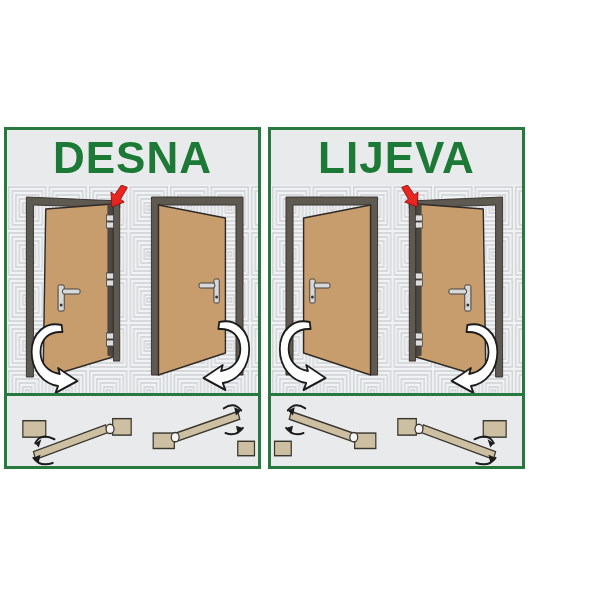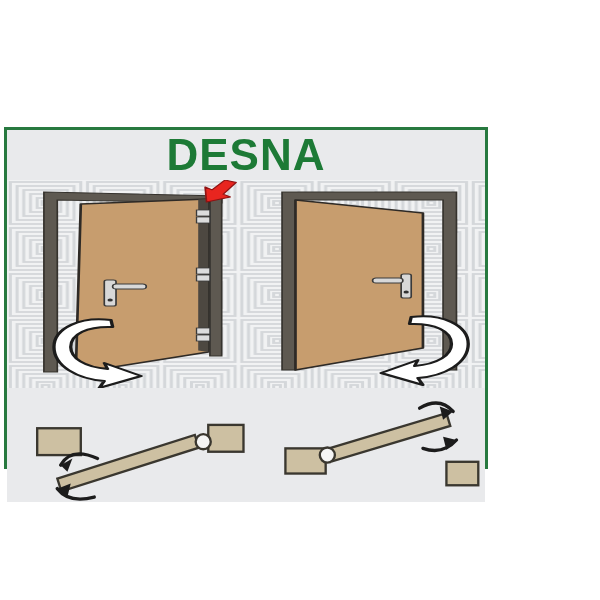--- a/index.html
+++ b/index.html
@@ -2,21 +2,21 @@
 <html style="--panel-border: #27793f; --title-green: #1d7a36; --band-bg: #e9eaec; --pattern-bg: #f1f2f3; --pattern-line: #d4d7da; --door-leaf: #c79d6e; --door-frame: #5e5951; --plan-wood: #cdc0a2; --arrow-red: #e8251f;"><head>
 <meta charset="utf-8">
 <style>
   html,body{margin:0;padding:0;}
   body{
     width:600px;height:600px;background:#ffffff;
     font-family:"Liberation Sans",sans-serif;
     position:relative;overflow:hidden;
   }
   .stage{
-    position:absolute;left:4px;top:127px;width:484px;height:342px;
+    position:absolute;left:4px;top:127px;width:521px;height:342px;
     display:flex;gap:7px;
   }
   .panel{
     flex:1 1 0;border:3px solid var(--panel-border,#27793f);
     background:var(--band-bg,#e9eaec);
     display:flex;flex-direction:column;box-sizing:border-box;
   }
   .title-band{
     height:55px;display:flex;align-items:center;justify-content:center;
     background:var(--band-bg,#e9eaec);
@@ -138,14 +138,37 @@
     </div>
     <div class="divider"></div>
     <div class="plans">
       <svg viewBox="0 0 285 68" preserveAspectRatio="none">
         <use href="#g-plan-front" x="6" y="2"></use>
         <use href="#g-plan-back" x="146" y="2"></use>
       </svg>
     </div>
   </section>
 
+  <section class="panel">
+    <div class="title-band">
+      <span>LIJEVA</span>
+    </div>
+    <div class="scene">
+      <svg viewBox="0 0 285 208" preserveAspectRatio="none">
+        <rect x="0" y="0" width="285" height="208" fill="url(#maze) #f1f2f3"></rect>
+        <g transform="translate(285,0) scale(-1,1)">
+          <use href="#g-door-front" x="8"></use>
+          <use href="#g-door-back" x="148"></use>
+        </g>
+      </svg>
+    </div>
+    <div class="divider"></div>
+    <div class="plans">
+      <svg viewBox="0 0 285 68" preserveAspectRatio="none">
+        <g transform="translate(285,0) scale(-1,1)">
+          <use href="#g-plan-front" x="6" y="2"></use>
+          <use href="#g-plan-back" x="146" y="2"></use>
+        </g>
+      </svg>
+    </div>
+  </section>
 
 </div>
 
 </body></html>

